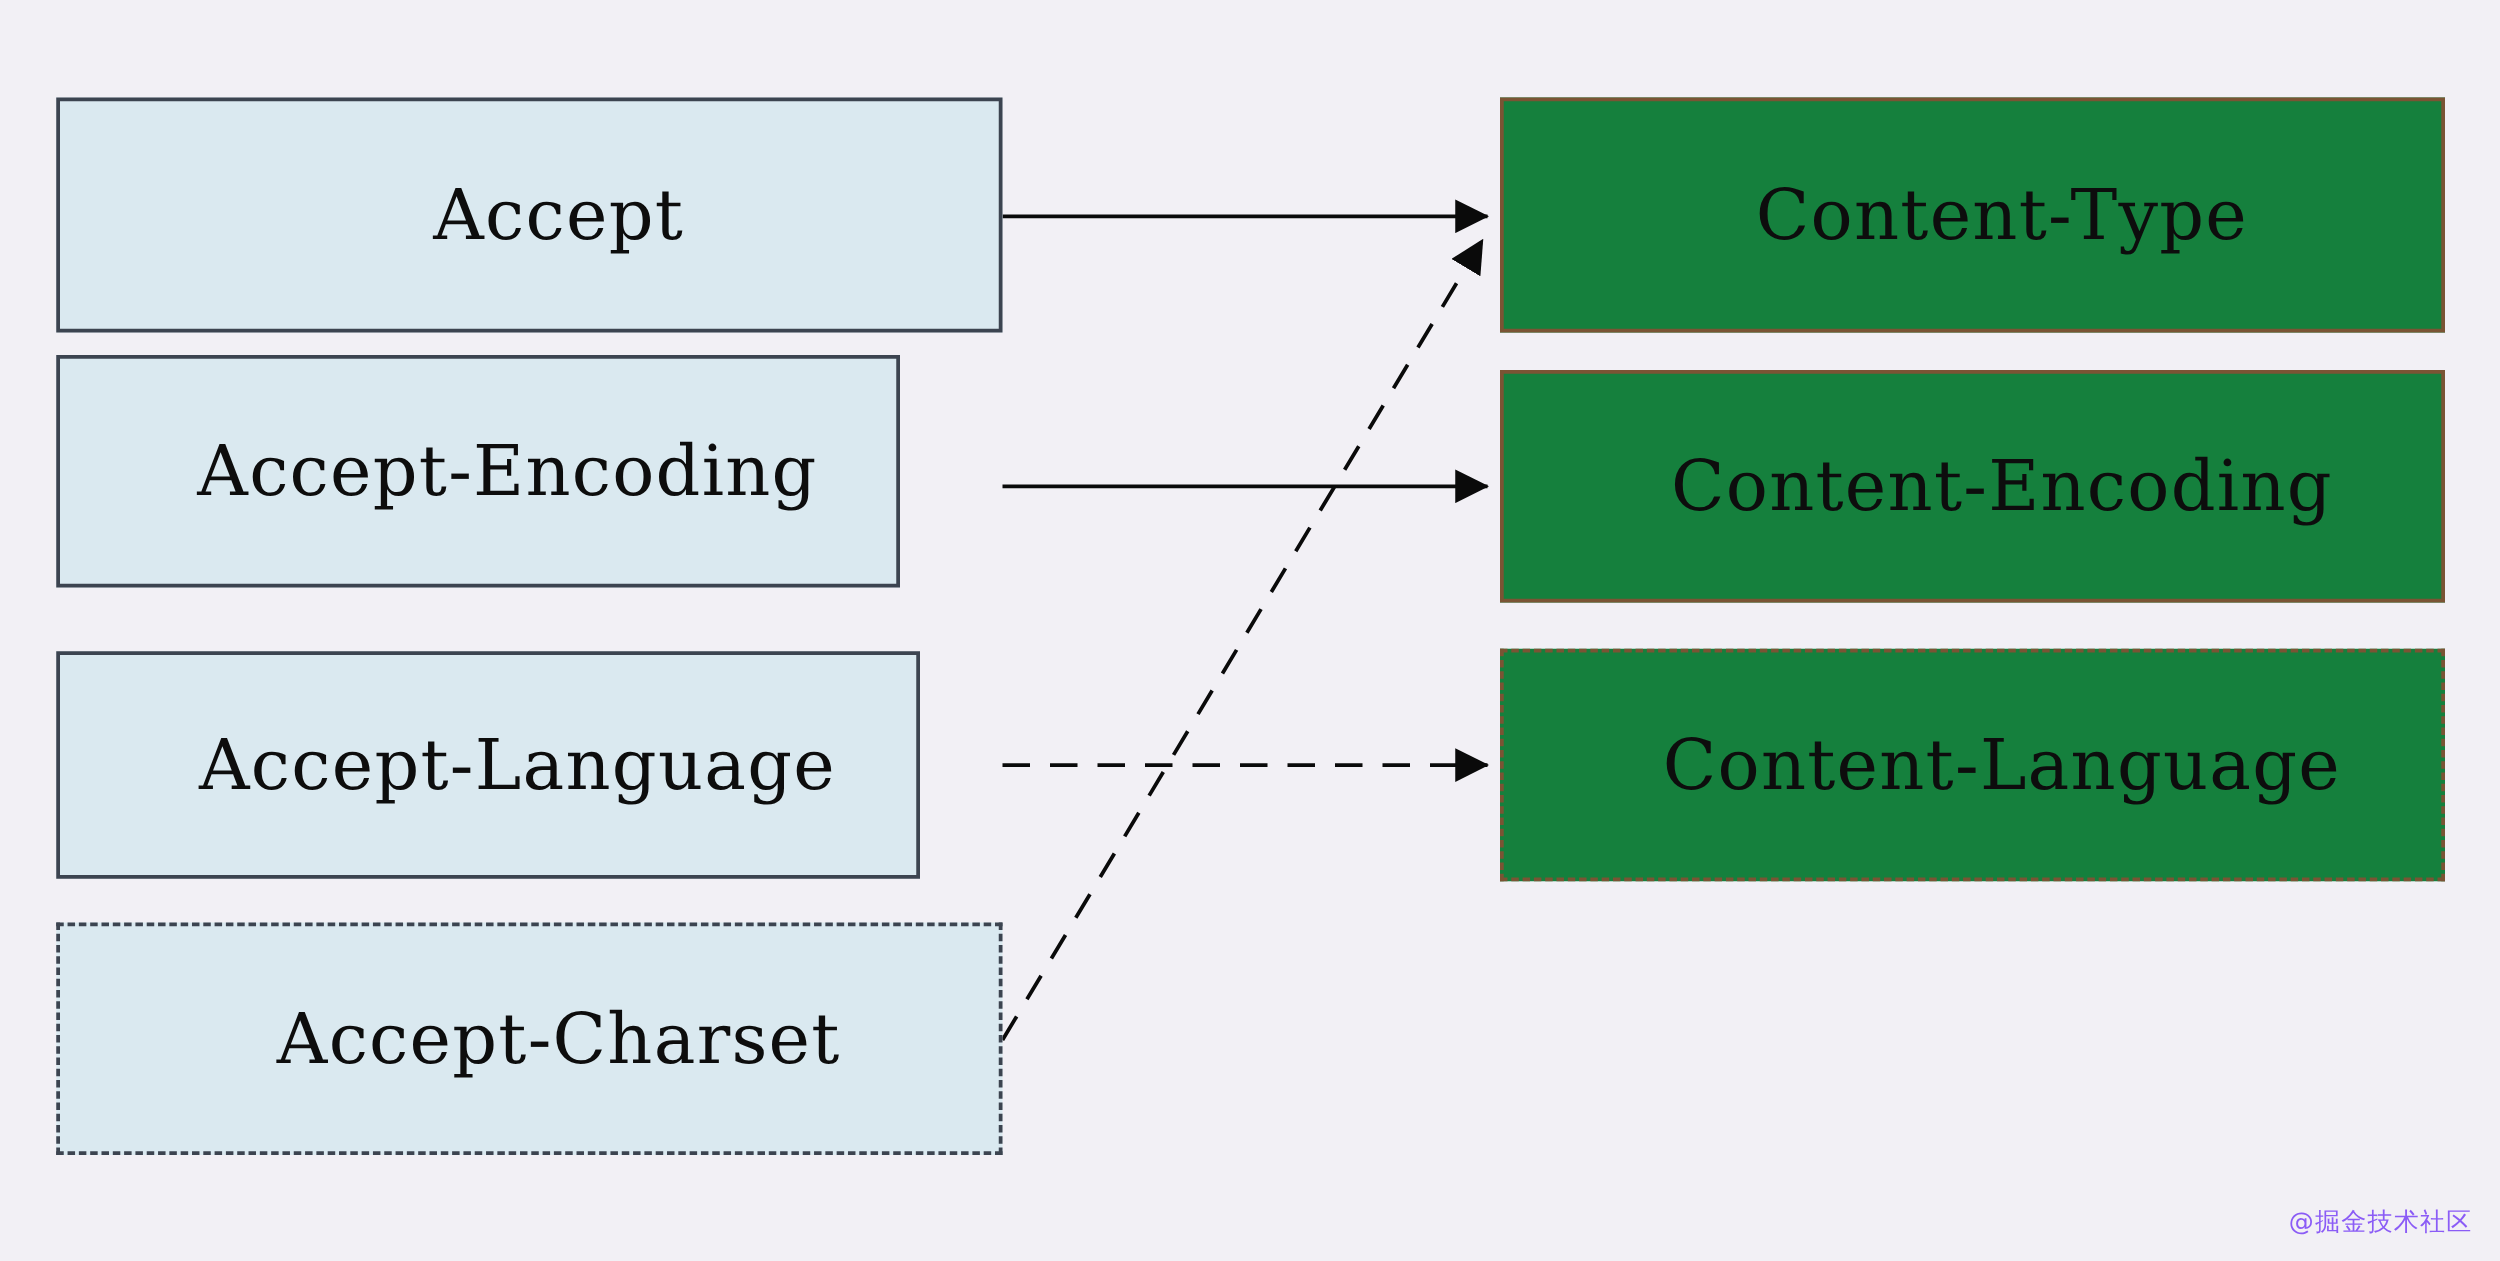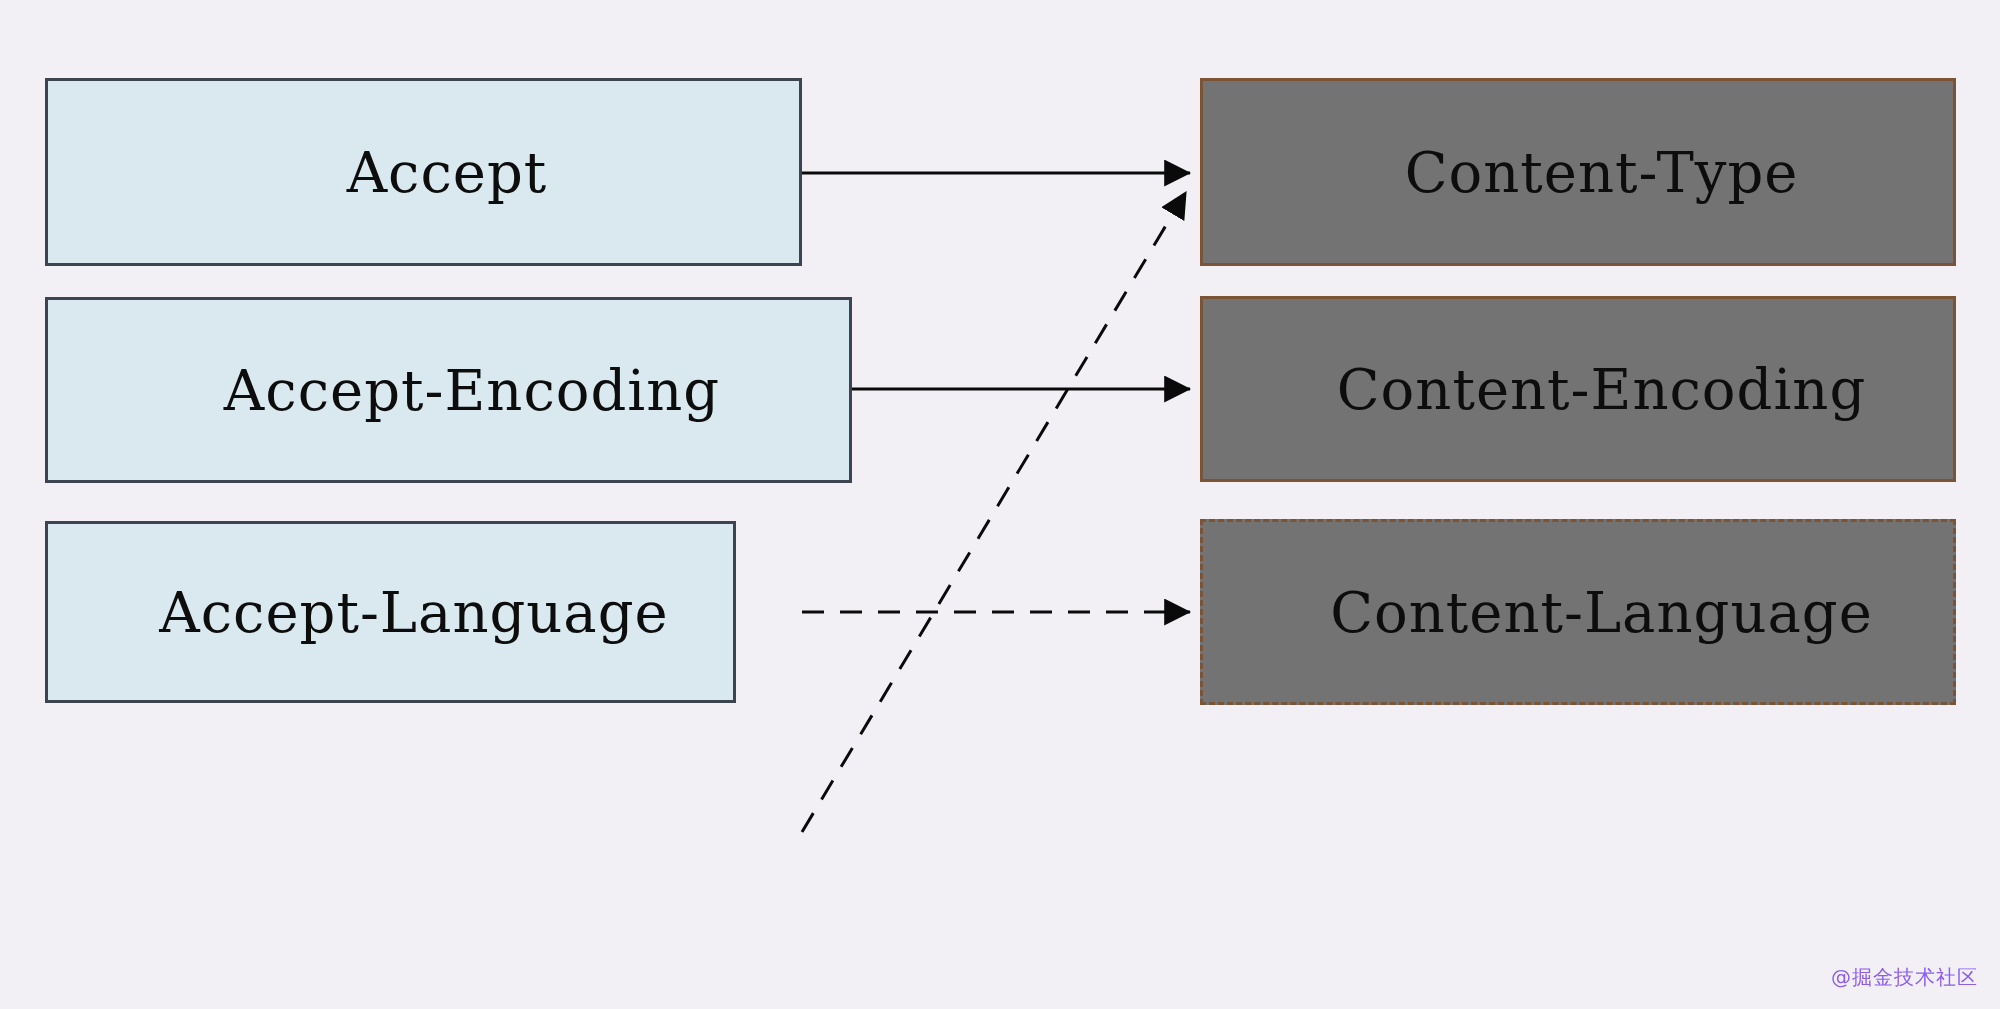--- a/index.html
+++ b/index.html
@@ -25,21 +25,21 @@
     color: #0d0d0d;
     letter-spacing: 1px;
     white-space: nowrap;
     padding-left: 47px;
   }
   .node.request {
     background: #dae9f0;
     border: 3px solid #3c4450;
   }
   .node.response {
-    background: #737373;
+    background: #15803d;
     border: 3px solid #7a5434;
   }
   .node.dashed.request {
     border: 3px dashed #3c4450;
   }
   .node.dashed.response {
     border: 3px dashed #7a5434;
   }
   #edges {
     position: absolute;
@@ -81,28 +81,31 @@
 
     <line x1="802" y1="612" x2="1190" y2="612" stroke="#0a0a0a" stroke-width="3" stroke-dasharray="22 16" marker-end="url(#arrowhead2)"></line>
 
     <line x1="802" y1="832" x2="1186" y2="192" stroke="#0a0a0a" stroke-width="3" stroke-dasharray="22 16" marker-end="url(#arrowhead2)"></line>
   </svg>
 
   <div class="node request" style="left:45px; top:78px; width:757px; height:188px;">
     <span>Accept</span>
   </div>
 
-  <div class="node request" style="left:45px; top:297px; width:807px; height:186px;">
+  <div class="node request" style="left:45px; top:284px; width:675px; height:186px;">
     <span>Accept-Encoding</span>
   </div>
 
   <div class="node request" style="left:45px; top:521px; width:691px; height:182px;">
     <span>Accept-Language</span>
   </div>
 
+  <div class="node request dashed" style="left:45px; top:738px; width:757px; height:186px;">
+    <span>Accept-Charset</span>
+  </div>
 
   <div class="node response" style="left:1200px; top:78px; width:756px; height:188px;">
     <span>Content-Type</span>
   </div>
 
   <div class="node response dashed" style="left:1200px; top:519px; width:756px; height:186px;">
     <span>Content-Language</span>
   </div>
 
   <div class="node response" style="left:1200px; top:296px; width:756px; height:186px;">

